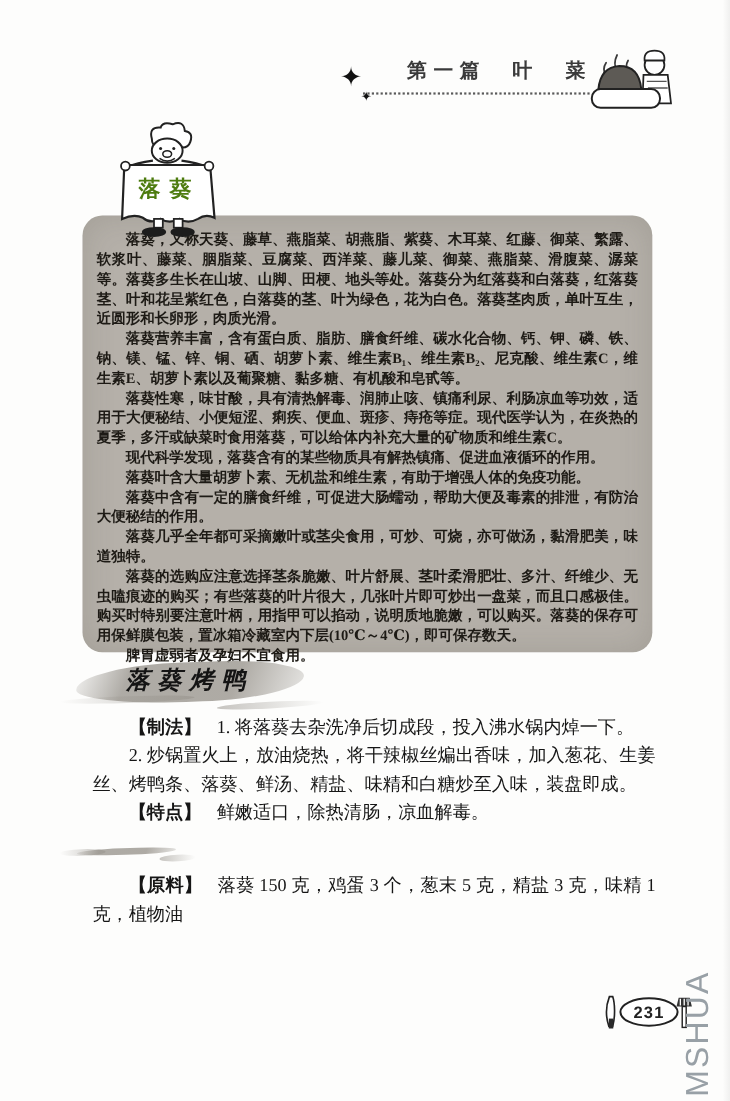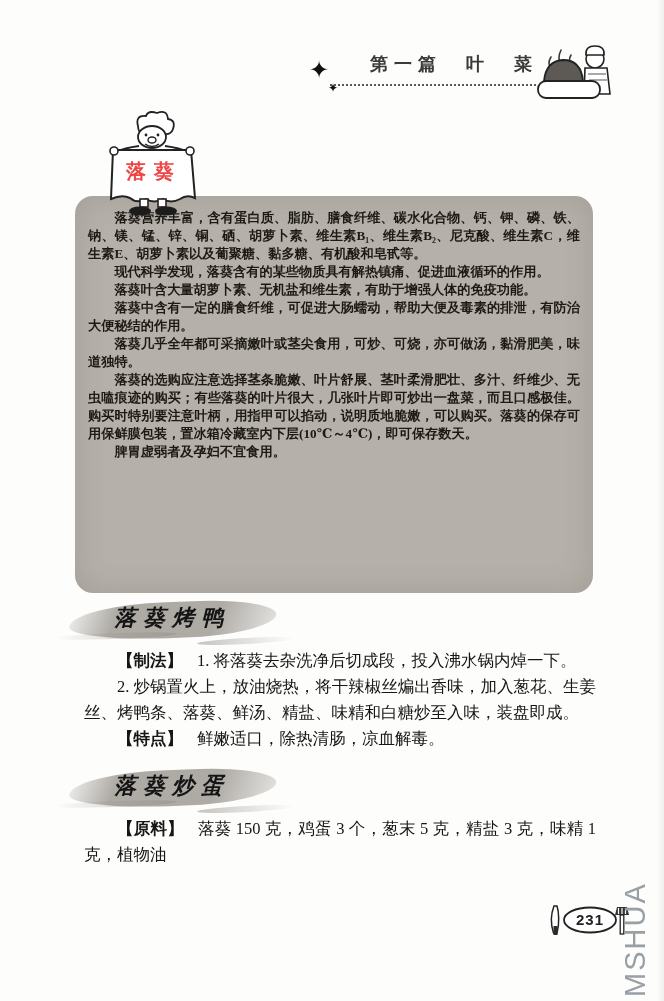--- a/index.html
+++ b/index.html
@@ -36,21 +36,21 @@
     position:absolute; left:328px; top:82px; font-size:12px; color:#111;
     font-family:"DejaVu Sans",sans-serif; line-height:1;
   }
   .header-chef { position:absolute; left:536px; top:44px; }
 
   
   .mascot { position:absolute; left:92px; top:110px; width:120px; height:108px; z-index:3; }
   .mascot svg { position:absolute; left:0; top:0; }
   .banner-label {
     position:absolute; left:20px; top:48px; width:84px;
-    text-align:center; font-size:20px; font-weight:900; color:#ef4444;
+    text-align:center; font-size:20px; font-weight:900; color:#4d7c0f;
     letter-spacing:8px; white-space:nowrap;
   }
 
   
   .intro-box {
     position:absolute; left:75px; top:196px; width:518px; height:397px;
     background:#b5b0a9; border-radius:18px;
     box-shadow: inset 0 0 30px rgba(80,75,65,.18);
     padding:13px 13px 8px 13px;
   }
@@ -148,21 +148,23 @@
       <circle cx="98" cy="41" r="4" fill="#fff" stroke="#222" stroke-width="1.6"></circle>
       <rect x="48" y="89" width="8" height="8" fill="#fff" stroke="#222" stroke-width="1.6"></rect>
       <rect x="66" y="89" width="8" height="8" fill="#fff" stroke="#222" stroke-width="1.6"></rect>
       <ellipse cx="48" cy="101" rx="11" ry="4.5" fill="#1c1c1c"></ellipse>
       <ellipse cx="74" cy="101" rx="11" ry="4.5" fill="#1c1c1c"></ellipse>
     </svg>
     <div class="banner-label">落葵</div>
   </div>
 
   <section class="intro-box">
+    <p>落葵，又称天葵、藤草、燕脂菜、胡燕脂、紫葵、木耳菜、红藤、御菜、繁露、软浆叶、藤菜、胭脂菜、豆腐菜、西洋菜、藤儿菜、御菜、燕脂菜、滑腹菜、潺菜等。落葵多生长在山坡、山脚、田梗、地头等处。落葵分为红落葵和白落葵，红落葵茎、叶和花呈紫红色，白落葵的茎、叶为绿色，花为白色。落葵茎肉质，单叶互生，近圆形和长卵形，肉质光滑。</p>
     <p>落葵营养丰富，含有蛋白质、脂肪、膳食纤维、碳水化合物、钙、钾、磷、铁、钠、镁、锰、锌、铜、硒、胡萝卜素、维生素B₁、维生素B₂、尼克酸、维生素C，维生素E、胡萝卜素以及葡聚糖、黏多糖、有机酸和皂甙等。</p>
+    <p>落葵性寒，味甘酸，具有清热解毒、润肺止咳、镇痛利尿、利肠凉血等功效，适用于大便秘结、小便短涩、痢疾、便血、斑疹、痔疮等症。现代医学认为，在炎热的夏季，多汗或缺菜时食用落葵，可以给体内补充大量的矿物质和维生素C。</p>
     <p>现代科学发现，落葵含有的某些物质具有解热镇痛、促进血液循环的作用。</p>
     <p>落葵叶含大量胡萝卜素、无机盐和维生素，有助于增强人体的免疫功能。</p>
     <p>落葵中含有一定的膳食纤维，可促进大肠蠕动，帮助大便及毒素的排泄，有防治大便秘结的作用。</p>
     <p>落葵几乎全年都可采摘嫩叶或茎尖食用，可炒、可烧，亦可做汤，黏滑肥美，味道独特。</p>
     <p>落葵的选购应注意选择茎条脆嫩、叶片舒展、茎叶柔滑肥壮、多汁、纤维少、无虫嗑痕迹的购买；有些落葵的叶片很大，几张叶片即可炒出一盘菜，而且口感极佳。购买时特别要注意叶柄，用指甲可以掐动，说明质地脆嫩，可以购买。落葵的保存可用保鲜膜包装，置冰箱冷藏室内下层(10℃～4℃)，即可保存数天。</p>
     <p>脾胃虚弱者及孕妇不宜食用。</p>
   </section>
 
   <section class="recipes">
 
@@ -185,21 +187,20 @@
         <span class="r-label">【特点】</span><span>鲜嫩适口，除热清肠，凉血解毒。</span>
       </p>
     </div>
 
     <div class="recipe-block">
       <div class="heading-wrap">
         <span class="brush-heading">
           <span class="swoosh"></span>
           <span class="swoosh-tail"></span>
           <span class="swoosh-tail2"></span>
-          <span class="brush-title">落葵炒蛋</span>
         </span>
       </div>
       <p class="r-para">
         <span class="r-label">【原料】</span><span>落葵 150 克，鸡蛋 3 个，葱末 5 克，精盐 3 克，味精 1 克，植物油</span>
       </p>
     </div>
 
   </section>
 
   <div class="page-badge">

